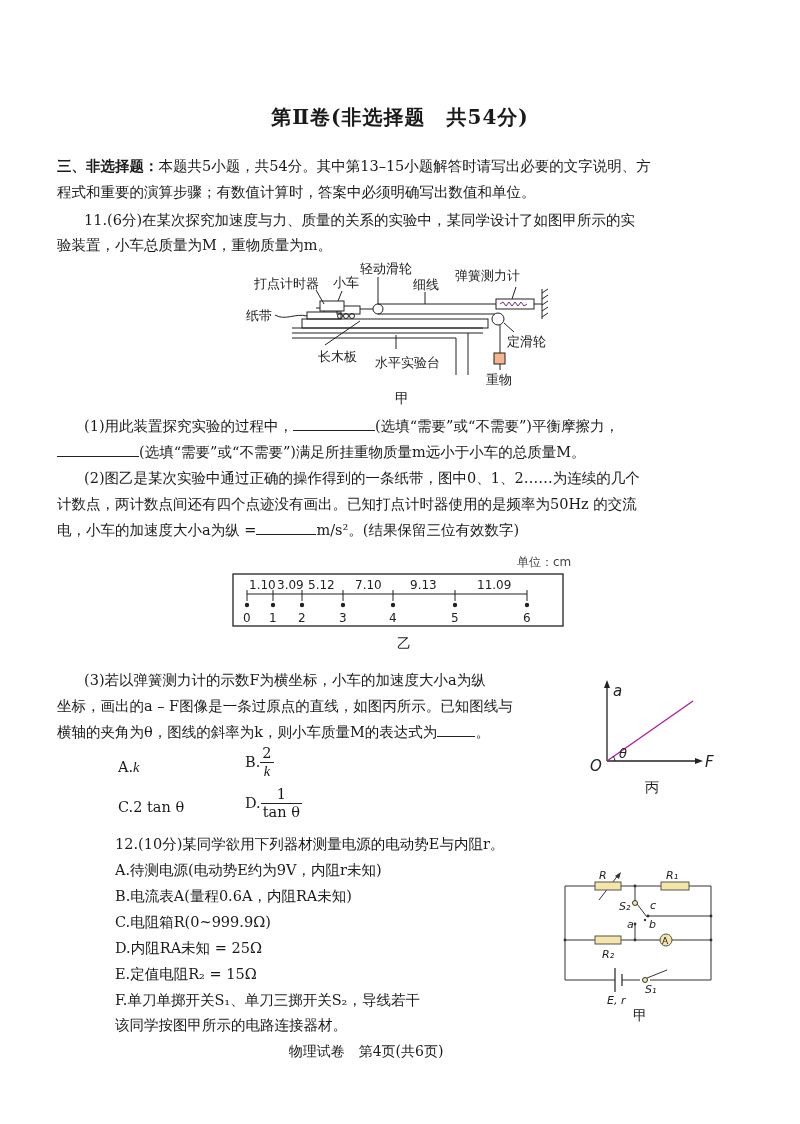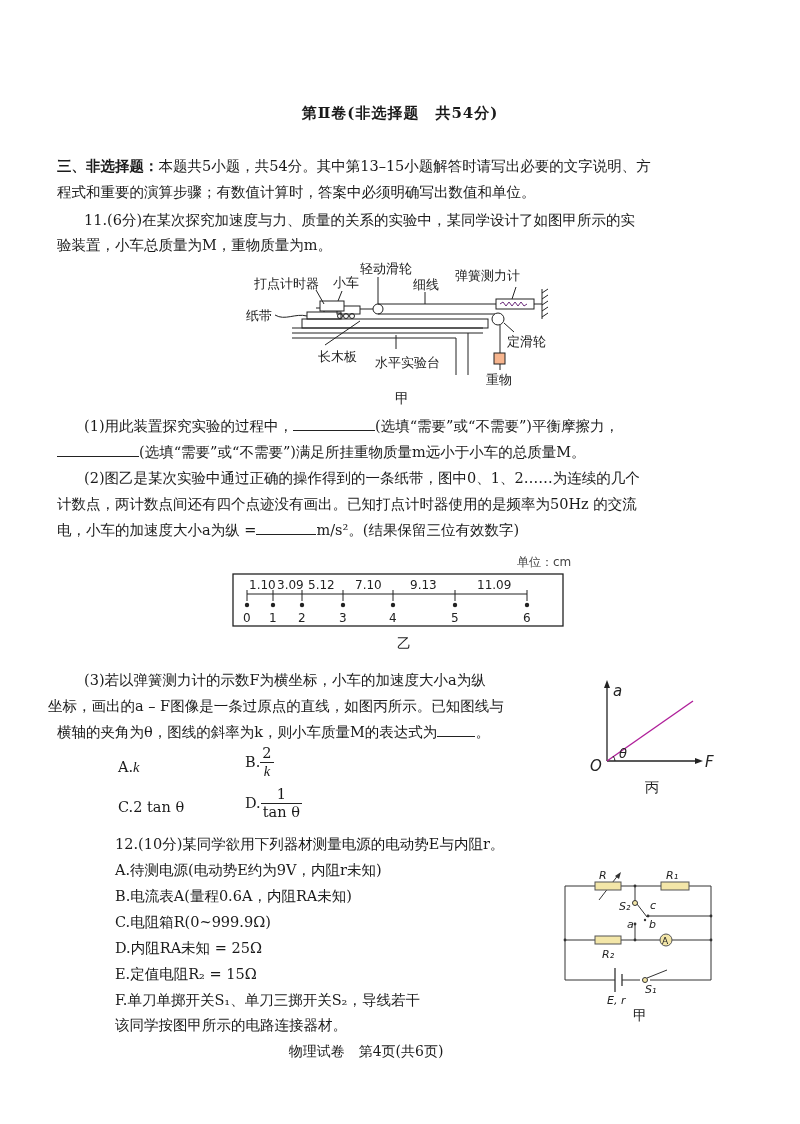--- a/index.html
+++ b/index.html
@@ -4,21 +4,21 @@
 <style>
   html, body { margin: 0; padding: 0; background: #ffffff; }
   body {
     width: 800px; height: 1124px; position: relative; overflow: hidden;
     font-family: "DejaVu Serif", "Liberation Serif", serif;
     color: #1a1a1a;
   }
   .abs { position: absolute; }
   .title {
     left: 0; width: 800px; top: 104px; text-align: center;
-    font-size: 15px; letter-spacing: 1px;
+    font-size: 20px; letter-spacing: 1px;
   }
   .title b { font-weight: bold; }
   .line {
     position: absolute; font-size: 14.5px; line-height: 20px; white-space: nowrap;
   }
   .bold { font-weight: bold; font-family: "DejaVu Sans", "Liberation Sans", sans-serif; }
   .blank {
     display: inline-block; border-bottom: 1px solid #222; height: 14px; vertical-align: baseline;
   }
   i.v { font-style: italic; font-family: "Liberation Serif", serif; }
@@ -157,21 +157,21 @@
     <text x="73" y="74">2</text>
     <text x="114" y="74">3</text>
     <text x="164" y="74">4</text>
     <text x="226" y="74">5</text>
     <text x="298" y="74">6</text>
   </g>
   <text x="172" y="100" font-size="14" fill="#222">乙</text>
 </svg>
 
 <div class="line" style="left:84px; top:670px;">(3)若以弹簧测力计的示数F为横坐标，小车的加速度大小a为纵</div>
-<div class="line" style="left:48px; top:696px;">坐标，画出的a – F图像是一条过原点的直线，如图丙所示。已知图线与</div>
+<div class="line" style="left:57px; top:696px;">坐标，画出的a – F图像是一条过原点的直线，如图丙所示。已知图线与</div>
 <div class="line" style="left:57px; top:722px;">
   <span>横轴的夹角为θ，图线的斜率为k，则小车质量M的表达式为</span><span class="blank" style="width:38px;"></span><span>。</span>
 </div>
 
 <div class="line" style="left:118px; top:757px;">
   <span>A.</span><i class="v">k</i>
 </div>
 <div class="line" style="left:245px; top:745px; line-height:17px;">
   <span style="vertical-align:middle;">B.</span><span class="frac"><span class="num">2</span><i class="den v">k</i></span>
 </div>

